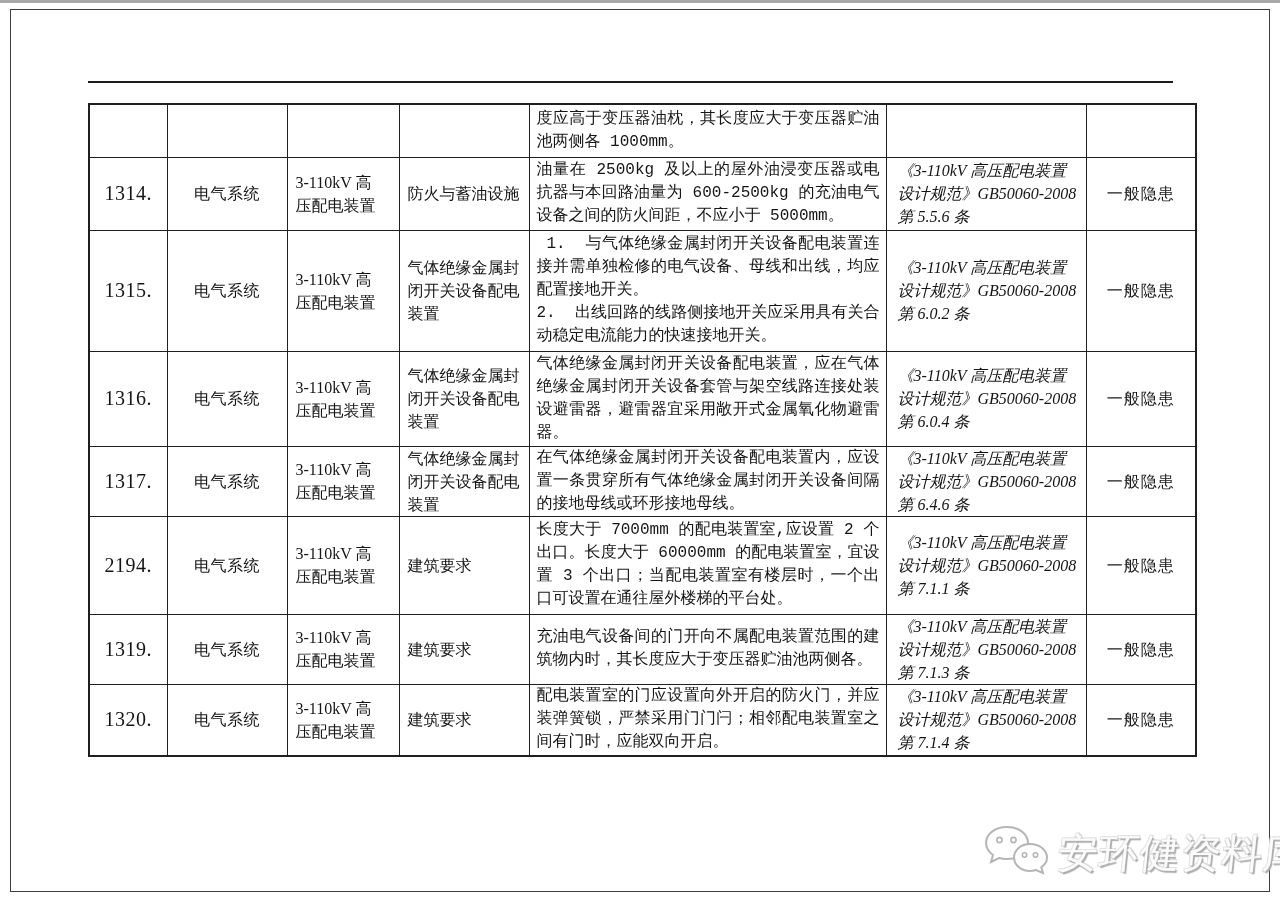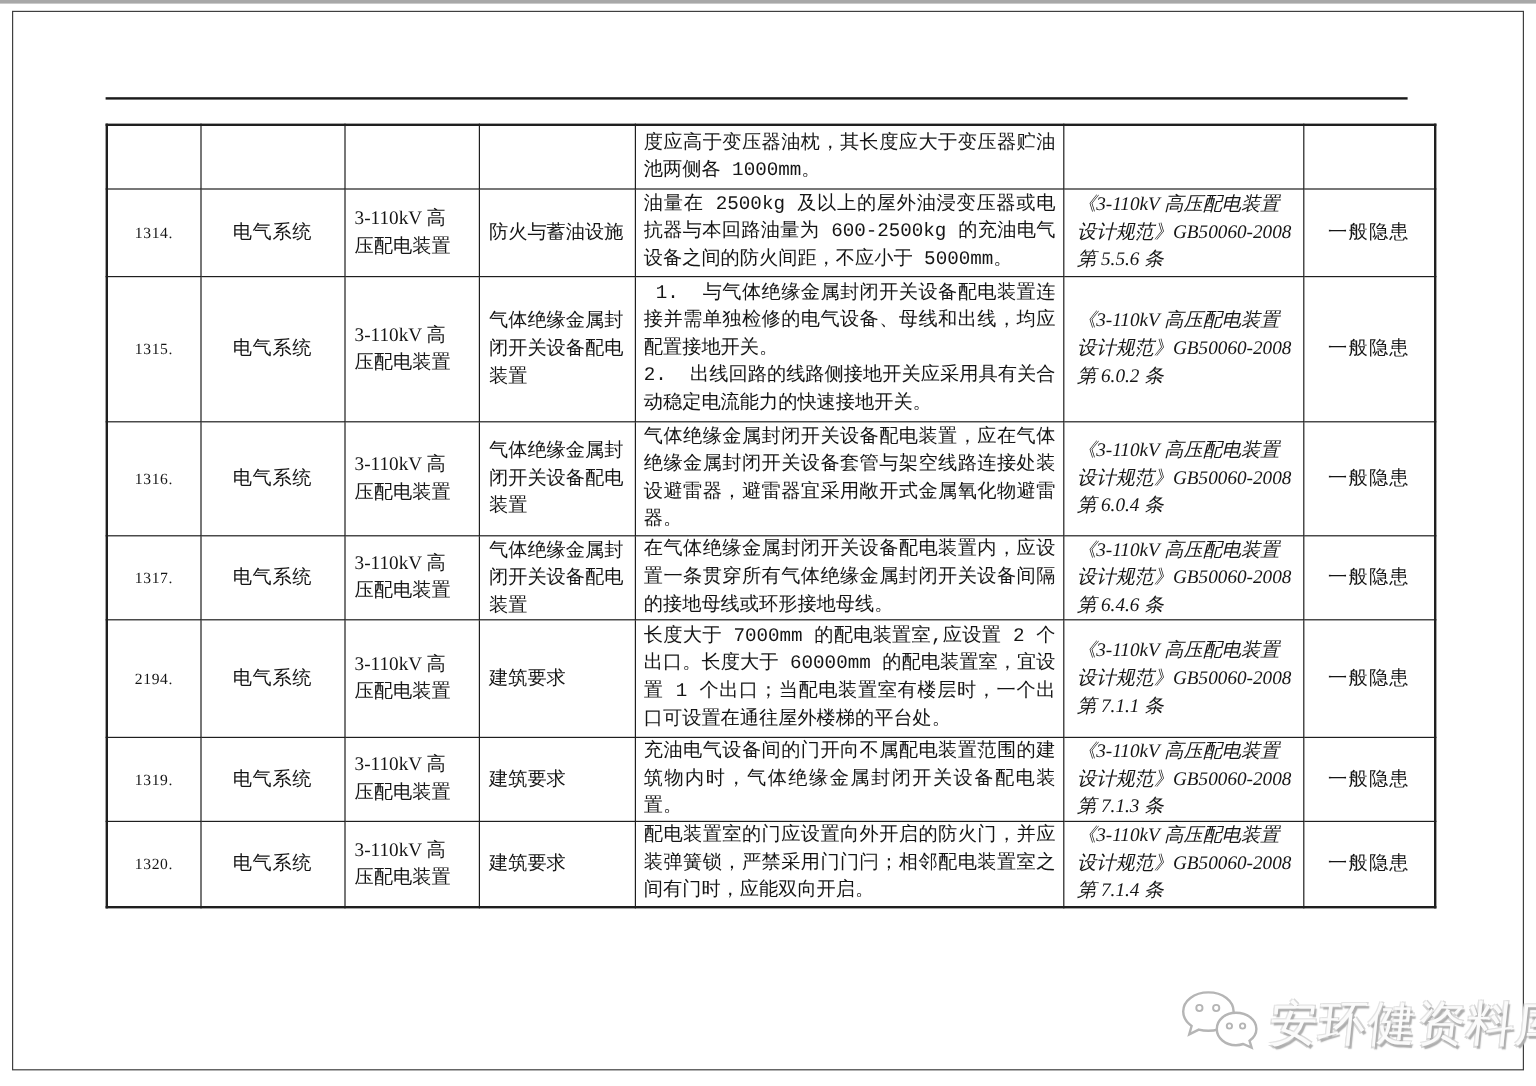--- a/index.html
+++ b/index.html
@@ -16,21 +16,21 @@
   table.hazard {
     position:absolute; left:88px; top:103px; width:1107px;
     border-collapse:collapse; table-layout:fixed;
     border:2px solid #1f1f1f;
   }
   table.hazard td {
     border:1px solid #1f1f1f; vertical-align:middle;
     padding:0; font-size:16px; line-height:23px; overflow:hidden;
   }
   .cell { width:100%; box-sizing:border-box; }
-  td.col-no .cell        { text-align:center; font-size:13px; letter-spacing:.5px; }
+  td.col-no .cell        { text-align:center; font-size:20px; letter-spacing:.5px; }
   td.col-system .cell    { text-align:center; letter-spacing:.5px; }
   td.col-subsystem .cell { padding:0 22px 0 8px; }
   td.col-category .cell  { padding:0 6px 0 8px; }
   td.col-description .cell { padding:0 6px 0 7px; text-align:justify; white-space:pre-wrap;font-family:Liberation Mono, monospace; }
   td.col-reference .cell { padding:0 4px 0 11px; white-space:pre-line;font-style:italic; }
   td.col-level .cell     { text-align:center; letter-spacing:1px; }
   tr.clipped td          { line-height:21px; }
   tr.clipped td .cell    { white-space:nowrap; }
 
   .watermark {
@@ -194,21 +194,21 @@
         <td class="col-system">
           <div class="cell">电气系统</div>
         </td>
         <td class="col-subsystem">
           <div class="cell">3-110kV 高压配电装置</div>
         </td>
         <td class="col-category">
           <div class="cell">建筑要求</div>
         </td>
         <td class="col-description">
-          <div class="cell">长度大于 7000mm 的配电装置室,应设置 2 个出口。长度大于 60000mm 的配电装置室，宜设置 1 个出口；当配电装置室有楼层时，一个出口可设置在通往屋外楼梯的平台处。</div>
+          <div class="cell">长度大于 7000mm 的配电装置室,应设置 2 个出口。长度大于 60000mm 的配电装置室，宜设置 3 个出口；当配电装置室有楼层时，一个出口可设置在通往屋外楼梯的平台处。</div>
         </td>
         <td class="col-reference">
           <div class="cell">《3-110kV 高压配电装置
 设计规范》GB50060-2008
 第 7.1.1 条</div>
         </td>
         <td class="col-level">
           <div class="cell">一般隐患</div>
         </td>
       </tr>
@@ -219,21 +219,21 @@
         <td class="col-system">
           <div class="cell">电气系统</div>
         </td>
         <td class="col-subsystem">
           <div class="cell">3-110kV 高压配电装置</div>
         </td>
         <td class="col-category">
           <div class="cell">建筑要求</div>
         </td>
         <td class="col-description">
-          <div class="cell">充油电气设备间的门开向不属配电装置范围的建筑物内时，气体绝缘金属封闭开关设备配电装置。</div>
+          <div class="cell">充油电气设备间的门开向不属配电装置范围的建筑物内时，其长度应大于变压器贮油池两侧各。</div>
         </td>
         <td class="col-reference">
           <div class="cell">《3-110kV 高压配电装置
 设计规范》GB50060-2008
 第 7.1.3 条</div>
         </td>
         <td class="col-level">
           <div class="cell">一般隐患</div>
         </td>
       </tr>

